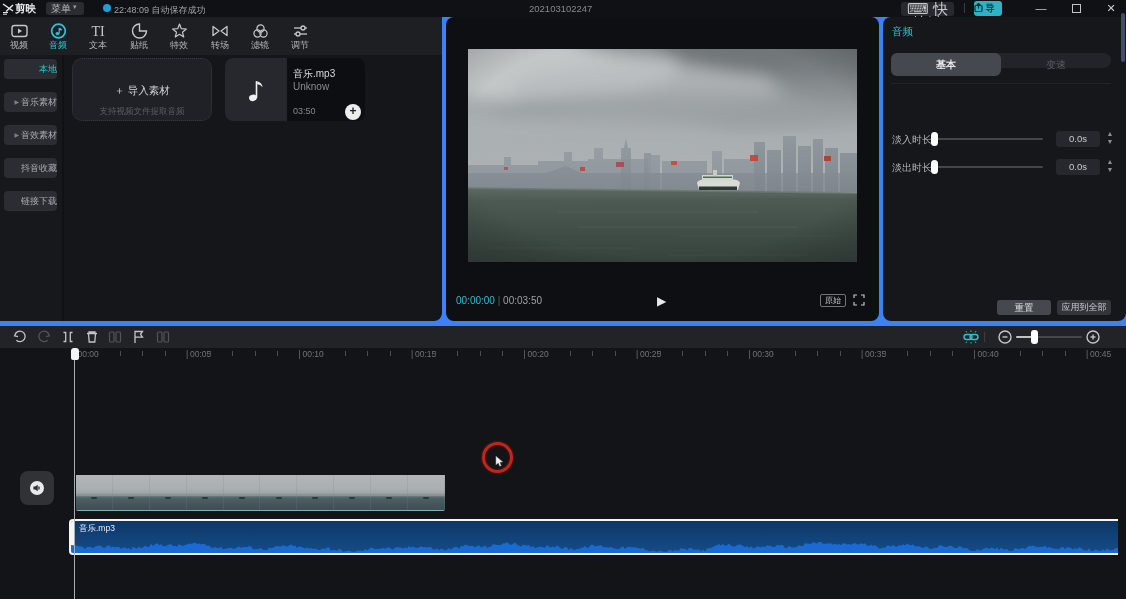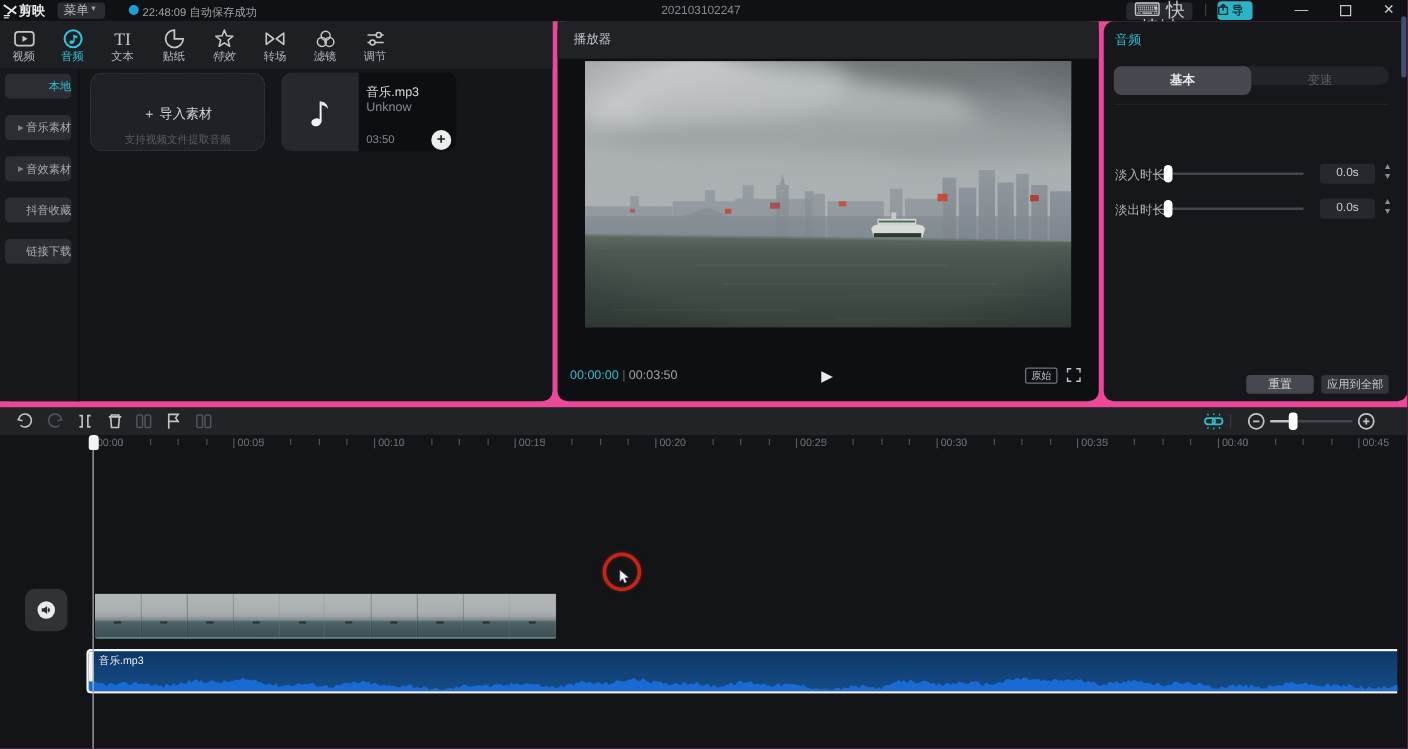--- a/index.html
+++ b/index.html
@@ -1,19 +1,19 @@
 <!DOCTYPE html>
 <html><head>
 <meta charset="utf-8">
 <style>
 * { margin:0; padding:0; box-sizing:border-box; }
 html,body { width:1126px; height:599px; overflow:hidden; background:#0b0c0e;
   font-family:"Liberation Sans", sans-serif; }
 .abs { position:absolute; }
-#app { position:relative; width:1126px; height:599px; background:#ec4899; color:#c9cbce; }
+#app { position:relative; width:1126px; height:599px; background:#3b82f6; color:#c9cbce; }
 
 
 #topbar { left:0; top:0; width:1126px; height:17px; background:#101114; }
 .logo { left:2px; top:2px; width:12px; height:13px; }
 .logoname { left:15px; top:2px; font-size:10.5px; color:#e8eaec; font-weight:bold; }
 .menubtn { left:46px; top:2px; width:38px; height:13px; background:#2a2c31; border-radius:3px;
   font-size:10px; color:#b9bcc0; text-align:left; line-height:13px; padding-left:5px;}
 .menucar { left:73px; top:3px; font-size:7px; color:#9a9da2; }
 .bluedot { left:103px; top:4px; width:8px; height:8px; border-radius:50%; background:#1c9fd6; }
 .savemsg { left:114px; top:4px; font-size:9px; color:#9fa2a6; }
@@ -161,21 +161,21 @@
               <text x="10" y="13" font-family="Liberation Serif" font-size="14" fill="#c5c8cb" text-anchor="middle">TI</text>
             </svg></div>
           <div class="lb">文本</div>
         </div>
         <div class="tab abs" style="left: 119px;">
           <div class="ic"><svg width="17" height="16" viewBox="0 0 17 16">
               <path d="M8.5 1 a7 7 0 1 0 7 7 l-7 0 z" fill="none" stroke="#c5c8cb" stroke-width="1.4"></path>
             </svg></div>
           <div class="lb">贴纸</div>
         </div>
-        <div class="tab abs" style="left: 159px; font-style: italic;">
+        <div class="tab abs" style="left: 159px;">
           <div class="ic"><svg width="17" height="16" viewBox="0 0 17 16">
               <path d="M8.50 1.00 L10.32 5.69 L15.35 5.98 L11.45 9.16 L12.73 14.02 L8.50 11.30 L4.27 14.02 L5.55 9.16 L1.65 5.98 L6.68 5.69 Z" fill="none" stroke="#c5c8cb" stroke-width="1.2" stroke-linejoin="round"></path>
             </svg></div>
           <div class="lb">特效</div>
         </div>
         <div class="tab abs" style="left: 200px;">
           <div class="ic"><svg width="18" height="16" viewBox="0 0 18 16">
               <path d="M2 3.5 l6 4.5 -6 4.5 z M16 3.5 l-6 4.5 6 4.5 z" fill="none" stroke="#c5c8cb" stroke-width="1.3" stroke-linejoin="round"></path>
             </svg></div>
           <div class="lb">转场</div>
@@ -219,21 +219,20 @@
             </g>
           </svg></div>
       <div class="abs mname">音乐.mp3</div>
       <div class="abs munknown">Unknow</div>
       <div class="abs mdur">03:50</div>
       <div class="abs maddbtn">+</div>
     </div>
   </div>
 
   <div id="playerpanel" class="abs">
-    <div id="playertitle" class="abs">播放器</div>
     <div id="videobox" class="abs">
       <svg width="389" height="213" viewBox="0 0 389 213" preserveAspectRatio="none">
         <defs>
           <linearGradient id="sky" x1="0" y1="0" x2="0" y2="1">
             <stop offset="0" stop-color="#8f9497"></stop>
             <stop offset="0.5" stop-color="#a8adaf"></stop>
             <stop offset="1" stop-color="#b2b6b7"></stop>
           </linearGradient>
           <linearGradient id="sea" x1="0" y1="0" x2="0" y2="1">
             <stop offset="0" stop-color="#5d6a64"></stop>

